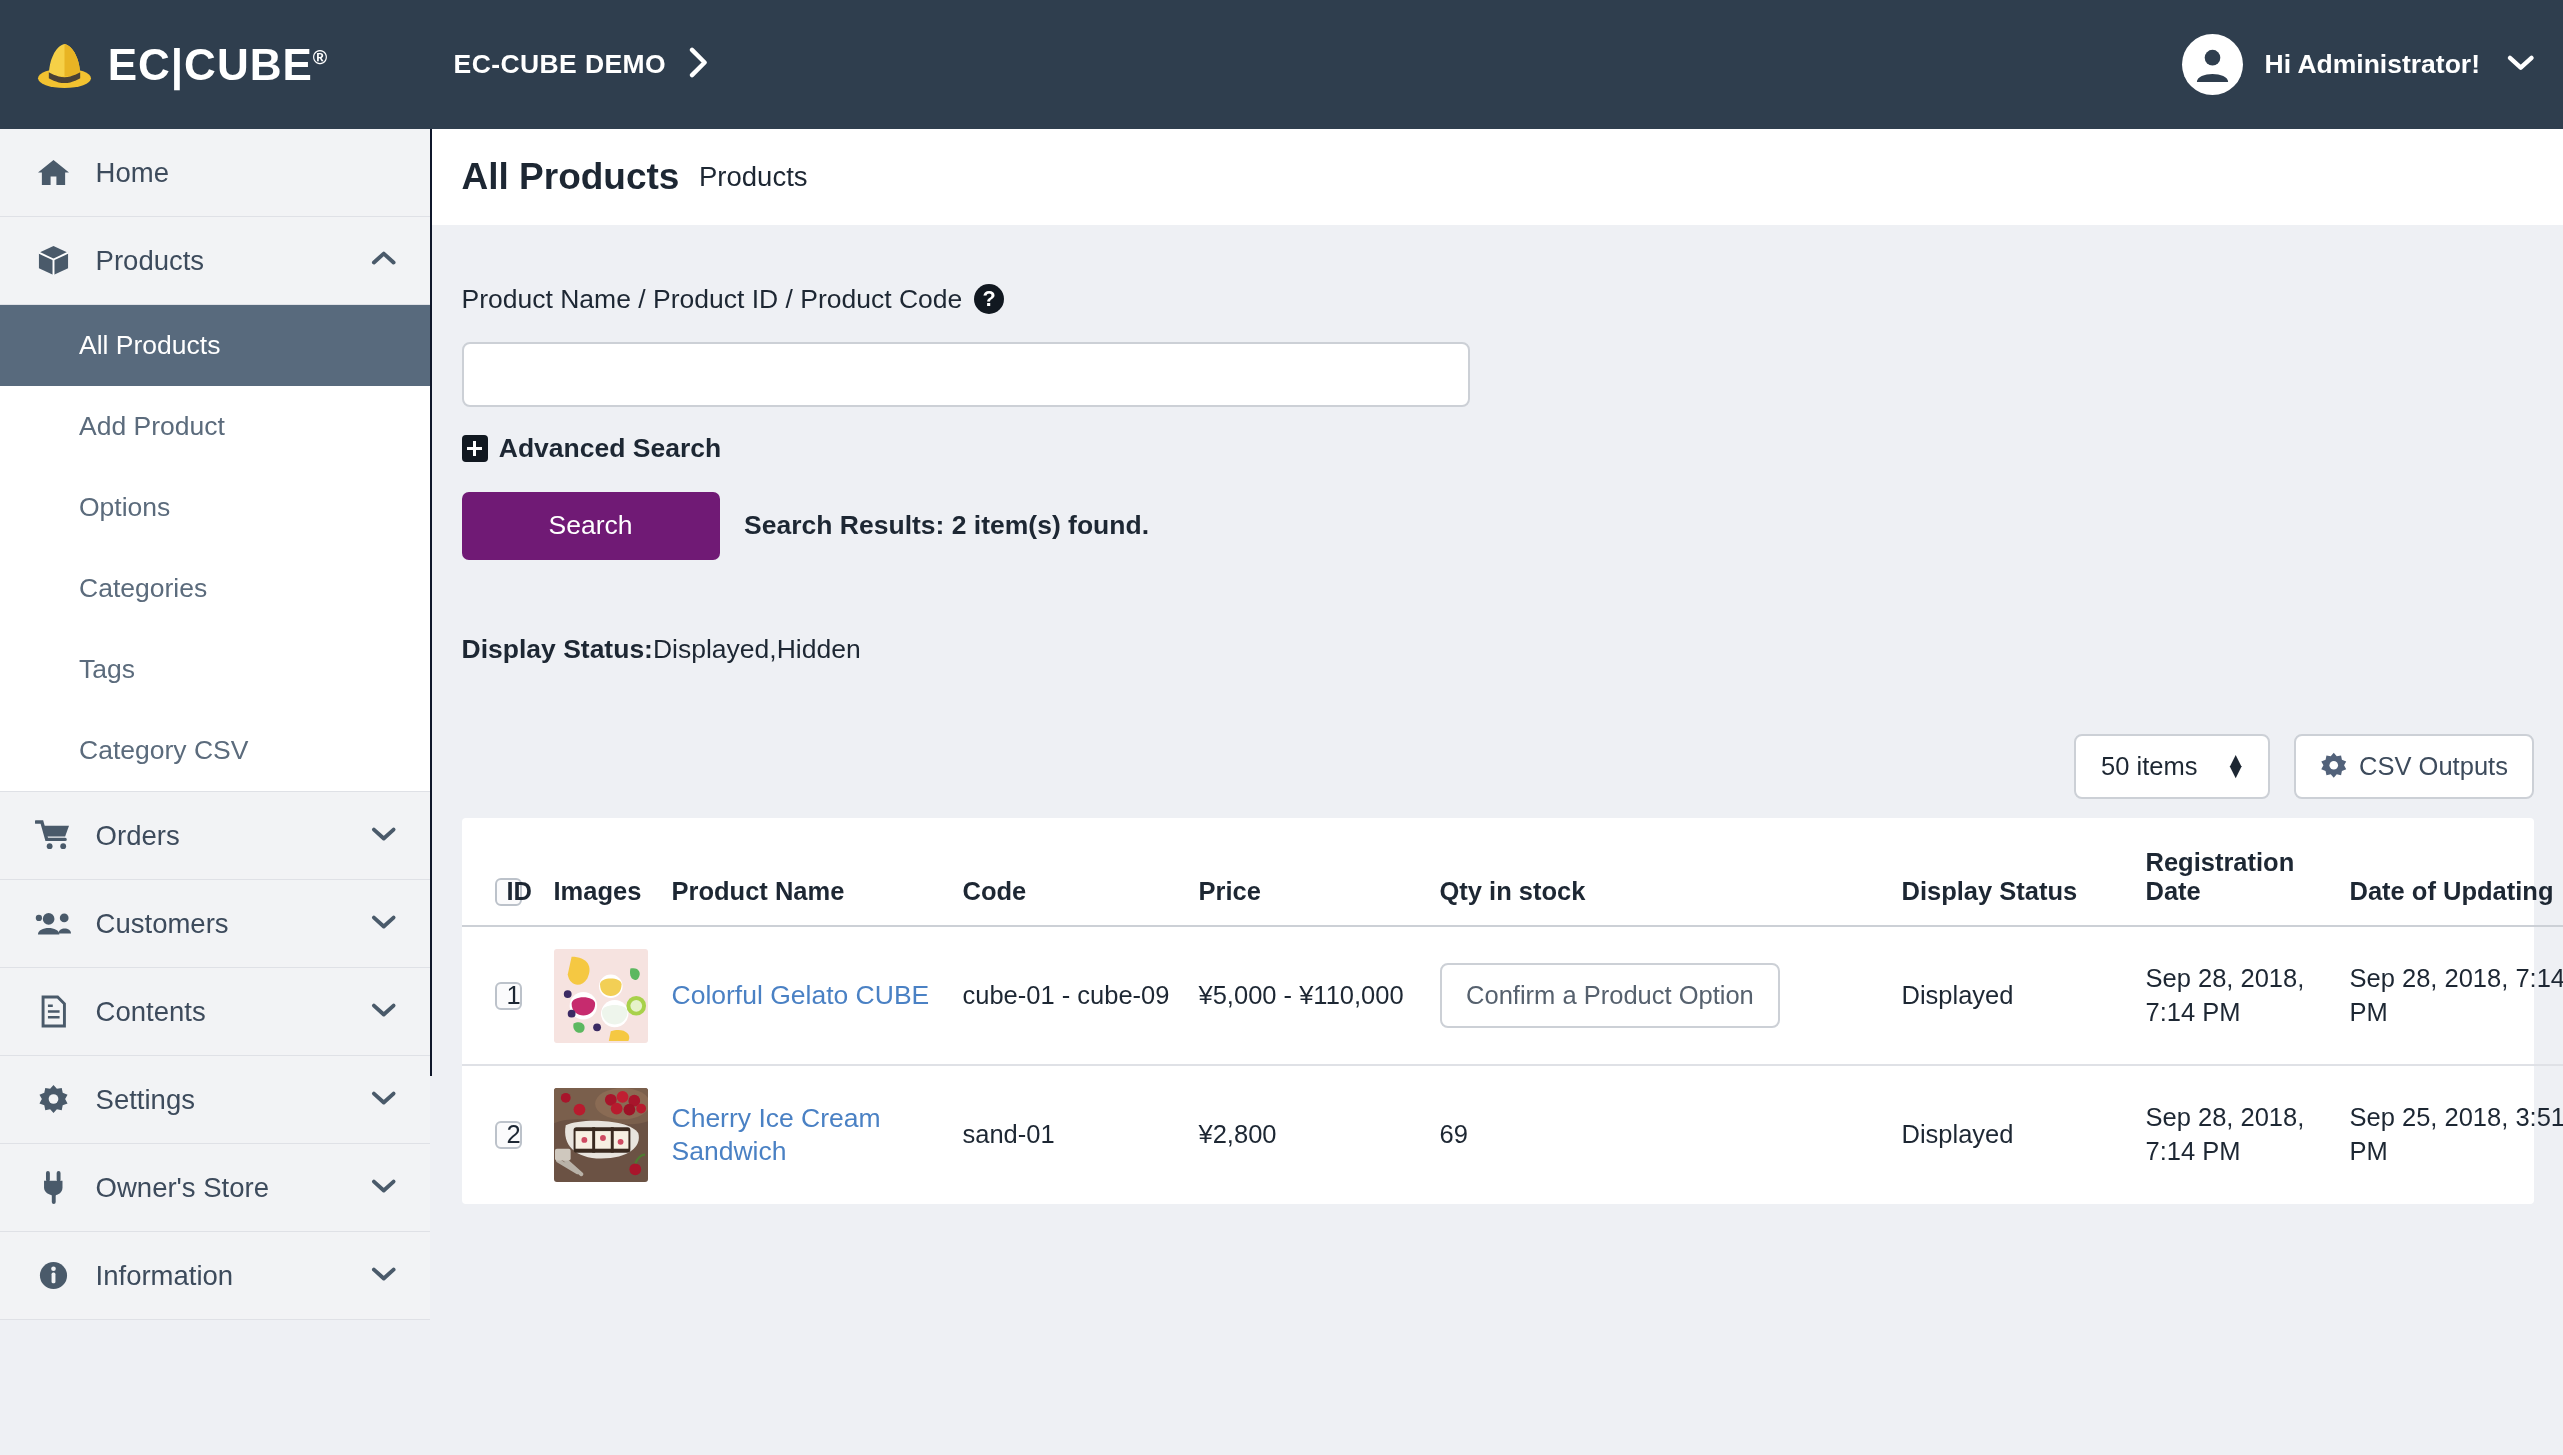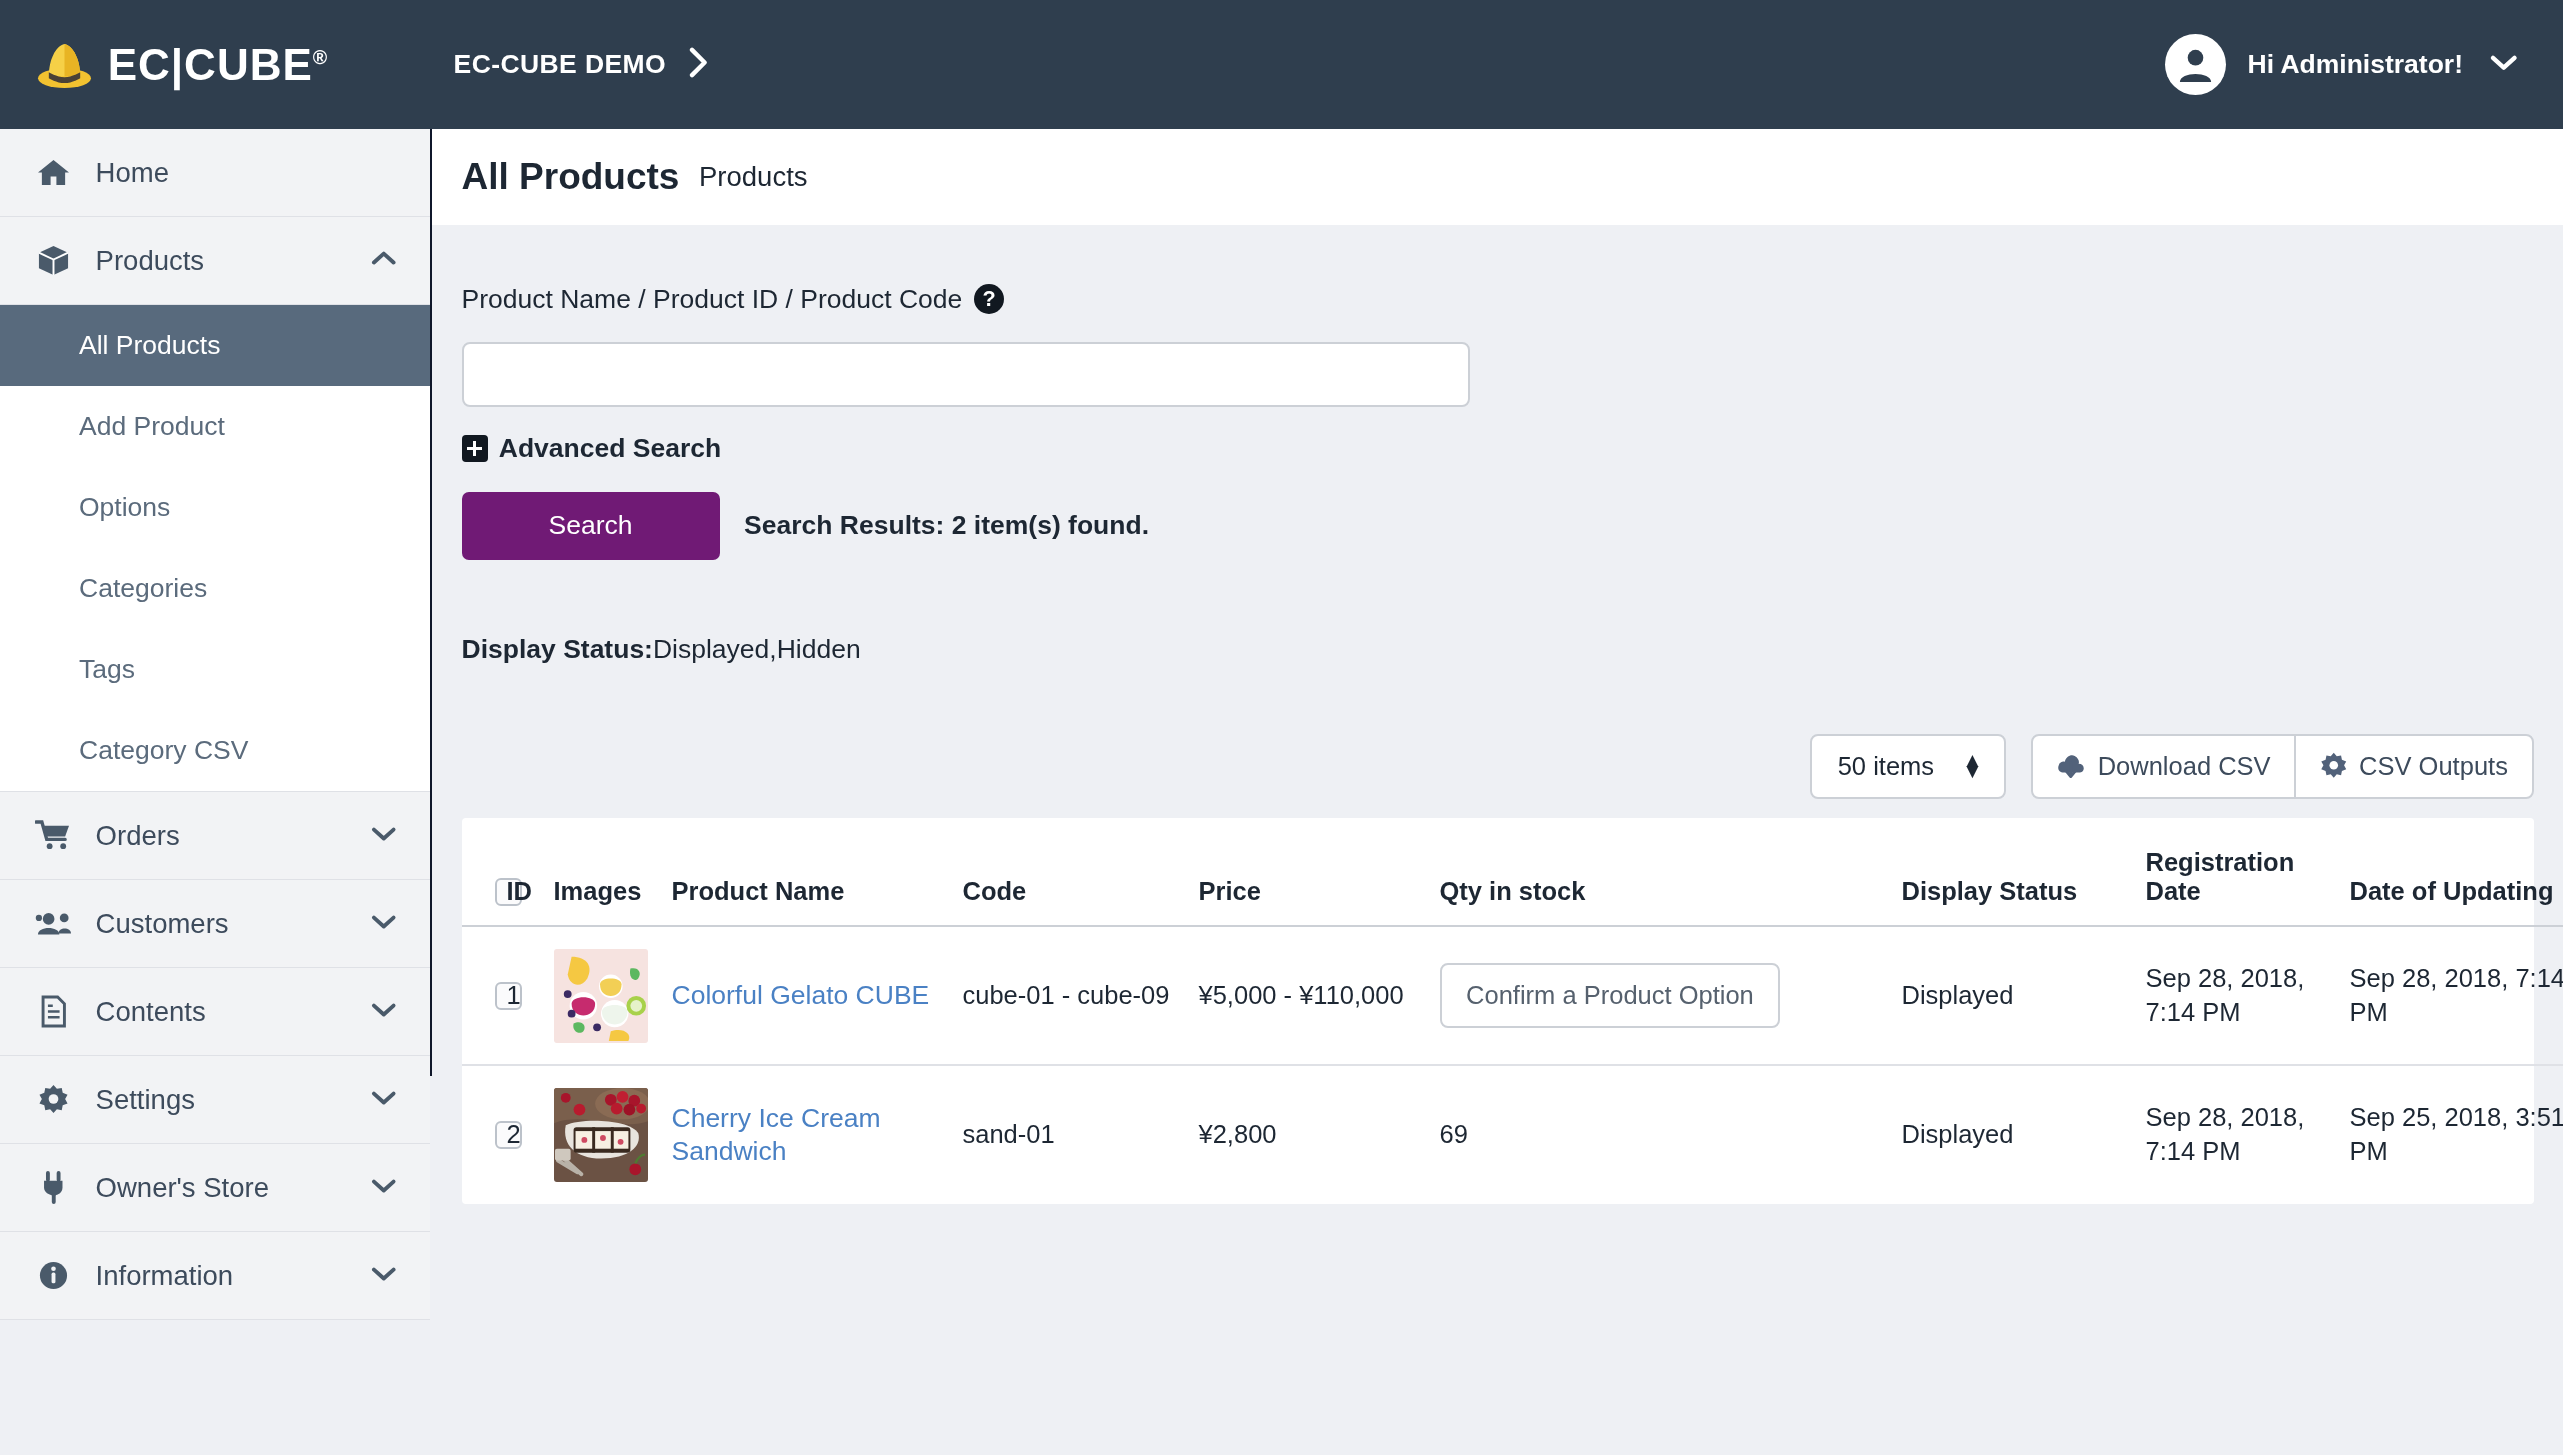--- a/index.html
+++ b/index.html
@@ -50,21 +50,21 @@
   }
   .chev-right {
     margin-left: 21.6px;
     color: #ffffff;
     font-size: 29.5px;
     font-weight: bold;
     line-height: 1;
   }
   #user-block {
     position: absolute;
-    right: 45px;
+    right: 28px;
     top: 0;
     height: 129px;
     display: flex;
     align-items: center;
   }
   .avatar-circle {
     width: 61px; height: 61px; border-radius: 50%;
     background: #ffffff;
     display: flex; align-items: center; justify-content: center;
     margin-right: 21.6px;
@@ -517,29 +517,20 @@
 
       <div id="toolbar">
         <div id="items-select">
           <span>50 items</span>
           <span class="updown">
               <span>▲</span>
               <span>▼</span>
             </span>
         </div>
         <div class="btn-group">
-          <div>
-            <span class="bico">
-              <svg width="29.5" height="25.5" viewBox="0 0 30 26">
-                  <path d="M8 20 C3 20 1 16 3 12 C4 9 7 8 9 9 C10 4 15 1 19 3 C23 5 24 9 23 11 C27 11 29 14 28 17 C27 20 24 20 22 20 Z" fill="#52627a"></path>
-                  <path d="M15 10 L15 23 M10 18 L15 24 L20 18" stroke="#52627a" stroke-width="3" fill="none" stroke-linecap="round" stroke-linejoin="round"></path>
-                </svg>
-            </span>
-            <span>Download CSV</span>
-          </div>
           <div>
             <span class="bico">
               <svg width="27.5" height="27.5" viewBox="0 0 32 32">
                   <path d="M16 1 L19.5 5 L24.5 4 L25.5 9 L30.5 11 L28 15.5 L30.5 20 L25.5 22 L24.5 27 L19.5 26 L16 30 L12.5 26 L7.5 27 L6.5 22 L1.5 20 L4 15.5 L1.5 11 L6.5 9 L7.5 4 L12.5 5 Z" fill="#52627a"></path>
                   <circle cx="16" cy="15.5" r="5" fill="#ffffff"></circle>
                 </svg>
             </span>
             <span>CSV Outputs</span>
           </div>
         </div>

